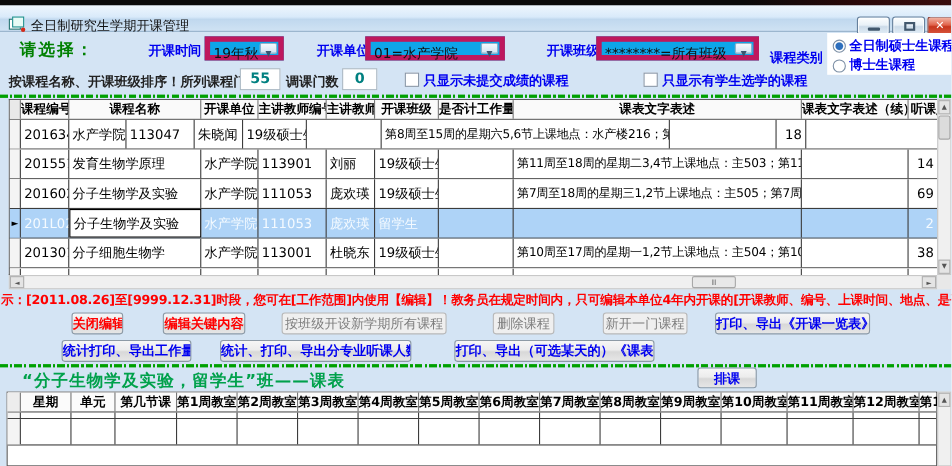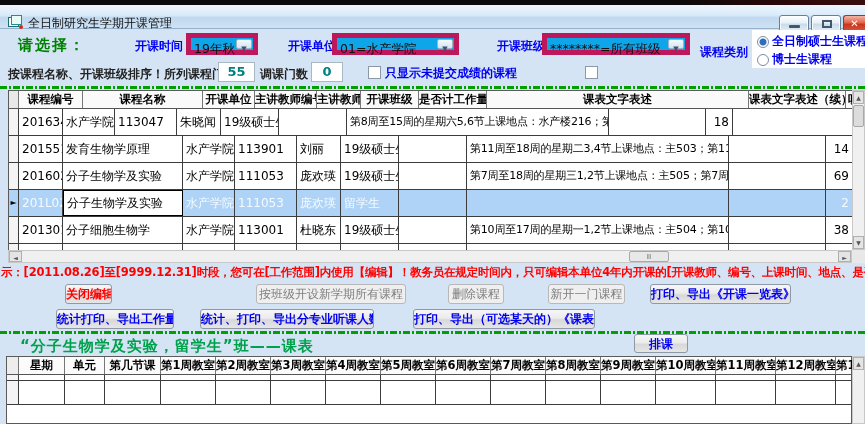--- a/index.html
+++ b/index.html
@@ -163,27 +163,28 @@
     <span class="rlabel">博士生课程</span>
   </div>
 
   <div class="sortlabel">按课程名称、开课班级排序！所列课程门数</div>
   <div class="numbox" style="left:218px; width:37px;">55</div>
   <div class="sortlabel" style="left:260px;">调课门数</div>
   <div class="numbox" style="left:311px; width:32px;">0</div>
   <div class="cbox" style="left:368px;"></div>
   <div class="cblabel" style="left:385px;">只显示未提交成绩的课程</div>
   <div class="cbox" style="left:585px;"></div>
+  <div class="cblabel" style="left:602px;">只显示有学生选学的课程</div>
 
   <div class="gsep" style="top:86px;"></div>
 
   <div class="grid">
     <div class="ghead" id="grid-head">
       <div class="gh-sel"></div>
-    <div class="gh-cell" style="width: 64px;">课程编号</div>
+    <div class="gh-cell" style="width: 44px;">课程编号</div>
         <div class="gh-cell" style="width: 120px;">课程名称</div>
         <div class="gh-cell" style="width: 52px;">开课单位</div>
         <div class="gh-cell" style="width: 62px;">主讲教师编号</div>
         <div class="gh-cell" style="width: 44px;">主讲教师</div>
         <div class="gh-cell" style="width: 58px;">开课班级</div>
         <div class="gh-cell" style="width: 68px;">是否计工作量</div>
         <div class="gh-cell" style="width: 262px;">课表文字表述</div>
         <div class="gh-cell" style="width: 97px;">课表文字表述（续）</div>
         <div class="gh-cell" style="width: 27px;">听课人数</div>
       </div>
@@ -276,20 +277,21 @@
   <div class="hscroll">
     <div class="hbtn" style="left:0;">◄</div>
     <div class="hthumb">Ⅲ</div>
     <div class="hbtn" style="right:0;">►</div>
   </div>
   <div class="corner"></div>
 
   <div class="hint">示：[2011.08.26]至[9999.12.31]时段，您可在[工作范围]内使用【编辑】！教务员在规定时间内，只可编辑本单位4年内开课的[开课教师、编号、上课时间、地点、是否统计工作量]字段</div>
 
   <div class="btn red" style="left:65px;  top:284px; width:47px;">关闭编辑</div>
+  <div class="btn red" style="left:148px; top:284px; width:75px;">编辑关键内容</div>
   <div class="btn dis" style="left:256px; top:284px; width:150px;">按班级开设新学期所有课程</div>
   <div class="btn dis" style="left:448px; top:284px; width:56px;">删除课程</div>
   <div class="btn blue" style="left:650px; top:284px; width:141px;">打印、导出《开课一览表》</div>
   <div class="btn dis" style="left:548px; top:284px; width:77px;">新开一门课程</div>
 
   <div class="btn blue" style="left:27px;  top:309px; width:118px;margin-left:29px;">统计打印、导出工作量</div>
   <div class="btn blue" style="left:200px; top:309px; width:174px;">统计、打印、导出分专业听课人数</div>
   <div class="btn blue" style="left:413px; top:309px; width:182px;">打印、导出（可选某天的）《课表》</div>
 
   <div class="gsep" style="top:331px;"></div>

